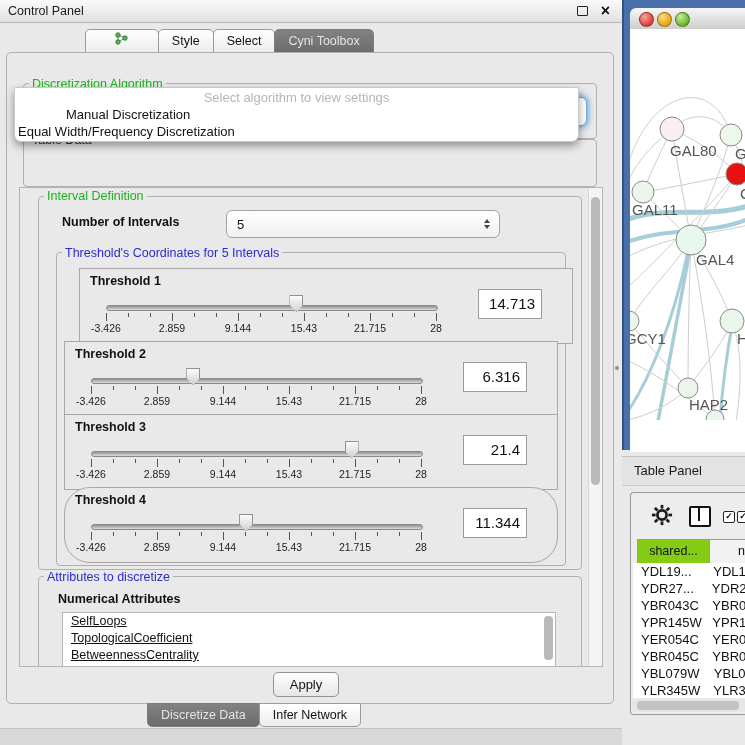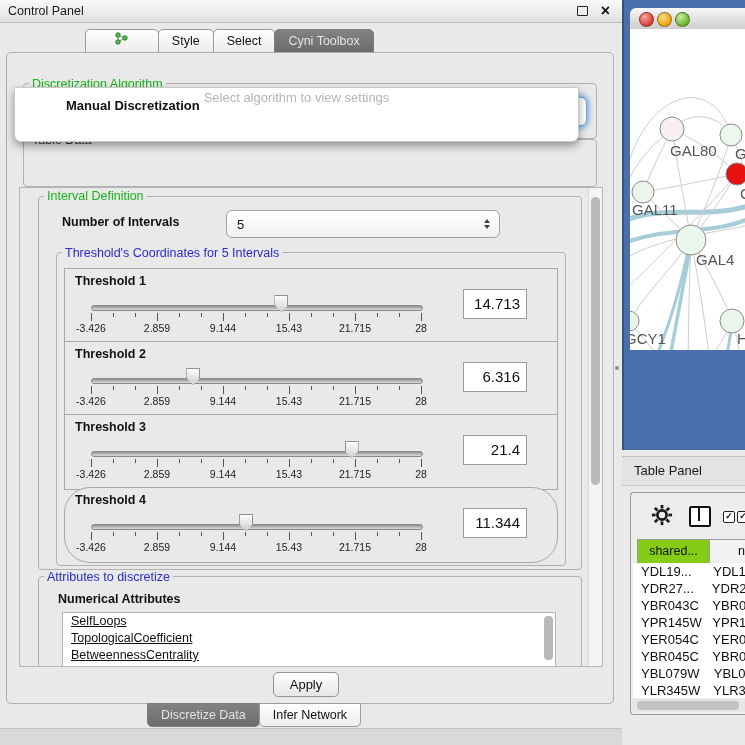--- a/index.html
+++ b/index.html
@@ -41,21 +41,21 @@
   .spin .dn{display:block;width:0;height:0;border-left:3.5px solid transparent;
     border-right:3.5px solid transparent;border-top:4.5px solid #444;}
 
   #focus-combo{left:24px;top:44px;width:554px;height:27px;border-radius:6px;background:#fff;
     border:1px solid #7aa7d6;box-shadow:0 0 5px 2px rgba(100,160,230,.85);}
 
   #algo-popup{left:14px;top:87px;width:563px;height:53px;background:#fff;
     border:1px solid #c9c9c9;border-radius:2px 2px 7px 7px;
     box-shadow:0 4px 9px rgba(0,0,0,.38);z-index:60;font-size:13px;}
   #algo-popup .ph{position:absolute;left:0;top:2px;width:100%;text-align:center;color:#b5b5b5;}
-  #algo-popup .it1{position:absolute;left:3px;top:10px;font-weight:bold;color:#111;white-space:nowrap;padding-left:48px;}
+  #algo-popup .it1{position:absolute;left:3px;top:19px;font-weight:normal;color:#111;white-space:nowrap;padding-left:48px;}
   #algo-popup .it2{position:absolute;left:3px;top:36px;color:#111;white-space:nowrap;}
 
   #scrollarea{left:12px;top:134px;width:582px;height:478px;border:1px solid #b5b5b5;
     background:#e9e9e9;overflow:hidden;}
   #vsb-track{right:0;top:0;width:13px;height:100%;background:#f4f4f4;border-left:1px solid #d8d8d8;}
   #vsb-thumb{right:2px;top:9px;width:9px;height:288px;background:#b9b9b9;border-radius:5px;}
 
   .thpanel{position:absolute;left:44px;width:492px;height:74px;border:1px solid #a8a8a8;background:#e9e9e9;}
   .thlabel{position:absolute;left:10px;top:5px;font-weight:bold;font-size:12.5px;}
   .thtrack{position:absolute;left:26px;top:36px;width:330px;height:4px;
@@ -82,21 +82,21 @@
   #divider-dot{left:615px;top:366px;width:4px;height:4px;border-radius:50%;background:#8f8f8f;}
 
   
   #net-frame{left:622px;top:0;width:123px;height:450px;background:#4a70ac;border-left:2px solid #35517d;}
   #mac-titlebar{left:630px;top:8px;width:115px;height:21px;border-radius:6px 0 0 0;
     background:linear-gradient(#f7f7f7,#cdcdcd);border-bottom:1px solid #9a9a9a;}
   .light{position:absolute;top:4px;width:13px;height:13px;border-radius:50%;border:1px solid rgba(0,0,0,.35);}
   #light-red{left:9px;background:radial-gradient(circle at 35% 30%,#f7a59c,#dd3f34 70%);}
   #light-yellow{left:27px;background:radial-gradient(circle at 35% 30%,#fbda83,#eba40f 70%);}
   #light-green{left:45px;background:radial-gradient(circle at 35% 30%,#c9ee9f,#69b52a 70%);}
-  #net-canvas{left:630px;top:29px;width:115px;height:321px;background:#fff;overflow:hidden;}
+  #net-canvas{left:630px;top:29px;width:115px;height:423px;background:#fff;overflow:hidden;}
 
   #tp-bar{left:622px;top:456px;width:123px;height:28px;background:#e3e3e3;
     border-top:1px solid #c2c2c2;border-bottom:1px solid #c9c9c9;}
   #tp-title{left:12px;top:0;line-height:27px;font-size:13px;color:#1a1a1a;}
 
   #table-window{left:630px;top:492px;width:115px;height:221px;background:#ededed;
     border:1px solid #9a9a9a;border-radius:4px 0 0 4px;border-right:none;}
   #gear-icon{left:20px;top:11px;width:22px;height:22px;}
   #split-icon{left:58px;top:13px;width:18px;height:17px;border:2px solid #111;border-radius:2px;background:#fff;}
   #split-icon i{position:absolute;left:7px;top:0;width:2px;height:13px;background:#111;}
@@ -166,21 +166,21 @@
       <span class="val">5</span>
       <span class="spin">
           <i class="up"></i>
           <i class="dn"></i>
         </span>
     </div>
 
     <span class="gtitle blue" style="left:42px;top:58px">Threshold's Coordinates for 5 Intervals</span>
     <div class="group" style="left:36px;top:64px;width:508px;height:312px"></div>
     <div id="threshold-list">
-        <div class="thpanel" style="top: 80px;">
+        <div class="thpanel" style="top: 80px; margin-left: 15px;">
           <div class="thlabel">Threshold 1</div>
           <div class="thtrack"></div>
           <div class="ththumb" style="left: 209.475px;"></div>
           <div class="thticks">
             <div class="tick major" style="left: 0px;"></div>
             <div class="tick" style="left: 22px;"></div>
             <div class="tick" style="left: 44px;"></div>
             <div class="tick major" style="left: 66px;"></div>
             <div class="tick" style="left: 88px;"></div>
             <div class="tick" style="left: 110px;"></div>
@@ -445,13 +445,14 @@
       </div>
     </div>
   <div class="abs" id="hsb-track">
     <div class="abs" id="hsb-thumb"></div>
   </div>
 </div>
 
 <div class="abs" id="algo-popup">
   <div class="ph">Select algorithm to view settings</div>
   <div class="it1">Manual Discretization</div>
+  <div class="it2">Equal Width/Frequency Discretization</div>
 </div>
 
 </body></html>

